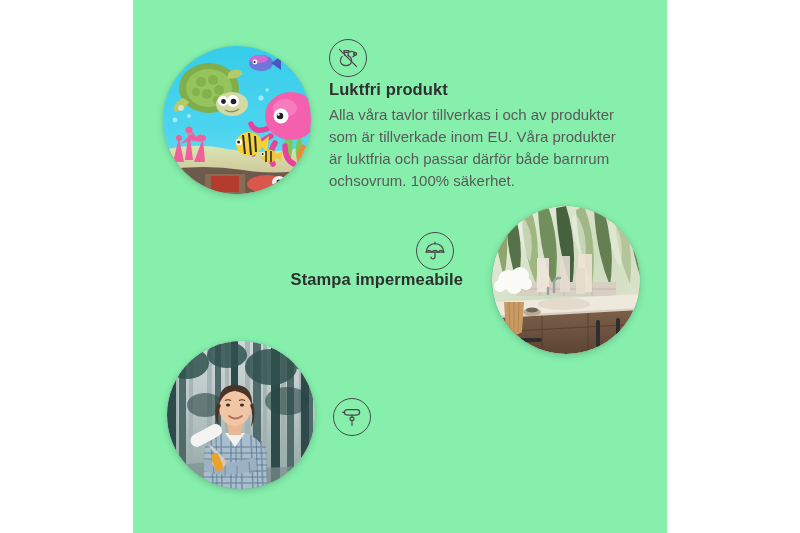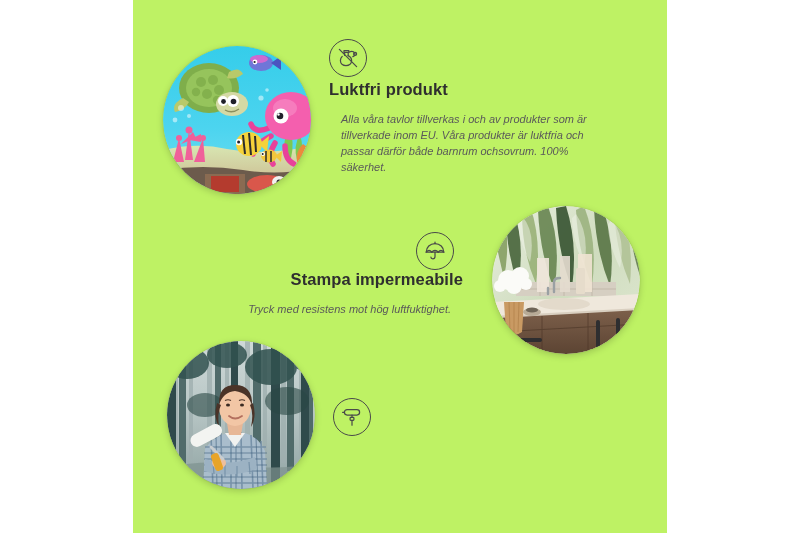--- a/index.html
+++ b/index.html
@@ -21,41 +21,40 @@
     width: 800px;
     height: 533px;
     background: #ffffff;
   }
   .panel {
     position: absolute;
     left: 133px;
     top: 0px;
     width: 534px;
     height: 533px;
-    background: #bef264;
+    background: #86efac;
     overflow: hidden;
   }
   .feature-text {
     position: absolute;
   }
   .feature-title {
     font-size: 16.5px;
     font-weight: bold;
     color: #2f2f2f;
     letter-spacing: 0.1px;
     margin: 0 0 5px 0;
     line-height: 1.15;
     white-space: nowrap;
   }
   .feature-body {
-    font-size: 11px;
+    font-size: 15px;
     color: #5a5a5a;
     line-height: 1.47;
-    margin: 12px;
-    font-style: italic;
+    margin: 0;
   }
 
   
   .icon-badge {
     position: absolute;
     width: 38px;
     height: 38px;
     border-radius: 50%;
     border: 1.4px solid #4a4a4a;
     box-sizing: border-box;
@@ -334,21 +333,20 @@
         <path d="M3.2 13.2 C5.2 10.6 6.9 10.6 8.8 13.2"></path>
         <path d="M8.8 13.2 C10.6 10.6 13.4 10.6 15.2 13.2"></path>
         <path d="M15.2 13.2 C17.1 10.6 18.8 10.6 20.8 13.2"></path>
         <path d="M12 4.6 L12 3.1"></path>
         <path d="M12 13.2 L12 17.6 C12 19.0 11.0 19.9 9.8 19.9 C8.7 19.9 7.9 19.1 7.9 18.1"></path>
       </svg>
     </div>
 
     <div class="feature-text" id="text-waterproof">
       <div class="feature-title">Stampa impermeabile</div>
-      <div class="feature-body">Tryck med resistens mot hög luftfuktighet.</div>
     </div>
 
     <div class="photo" id="photo-forest">
       <svg width="148" height="148" viewBox="0 0 148 148" aria-hidden="true">
         <defs>
           <clipPath id="clipC">
               <circle cx="74" cy="74" r="74"></circle>
             </clipPath>
           <linearGradient id="forestg" x1="0" y1="0" x2="0" y2="1">
             <stop offset="0%" stop-color="#cfd9d8"></stop>

